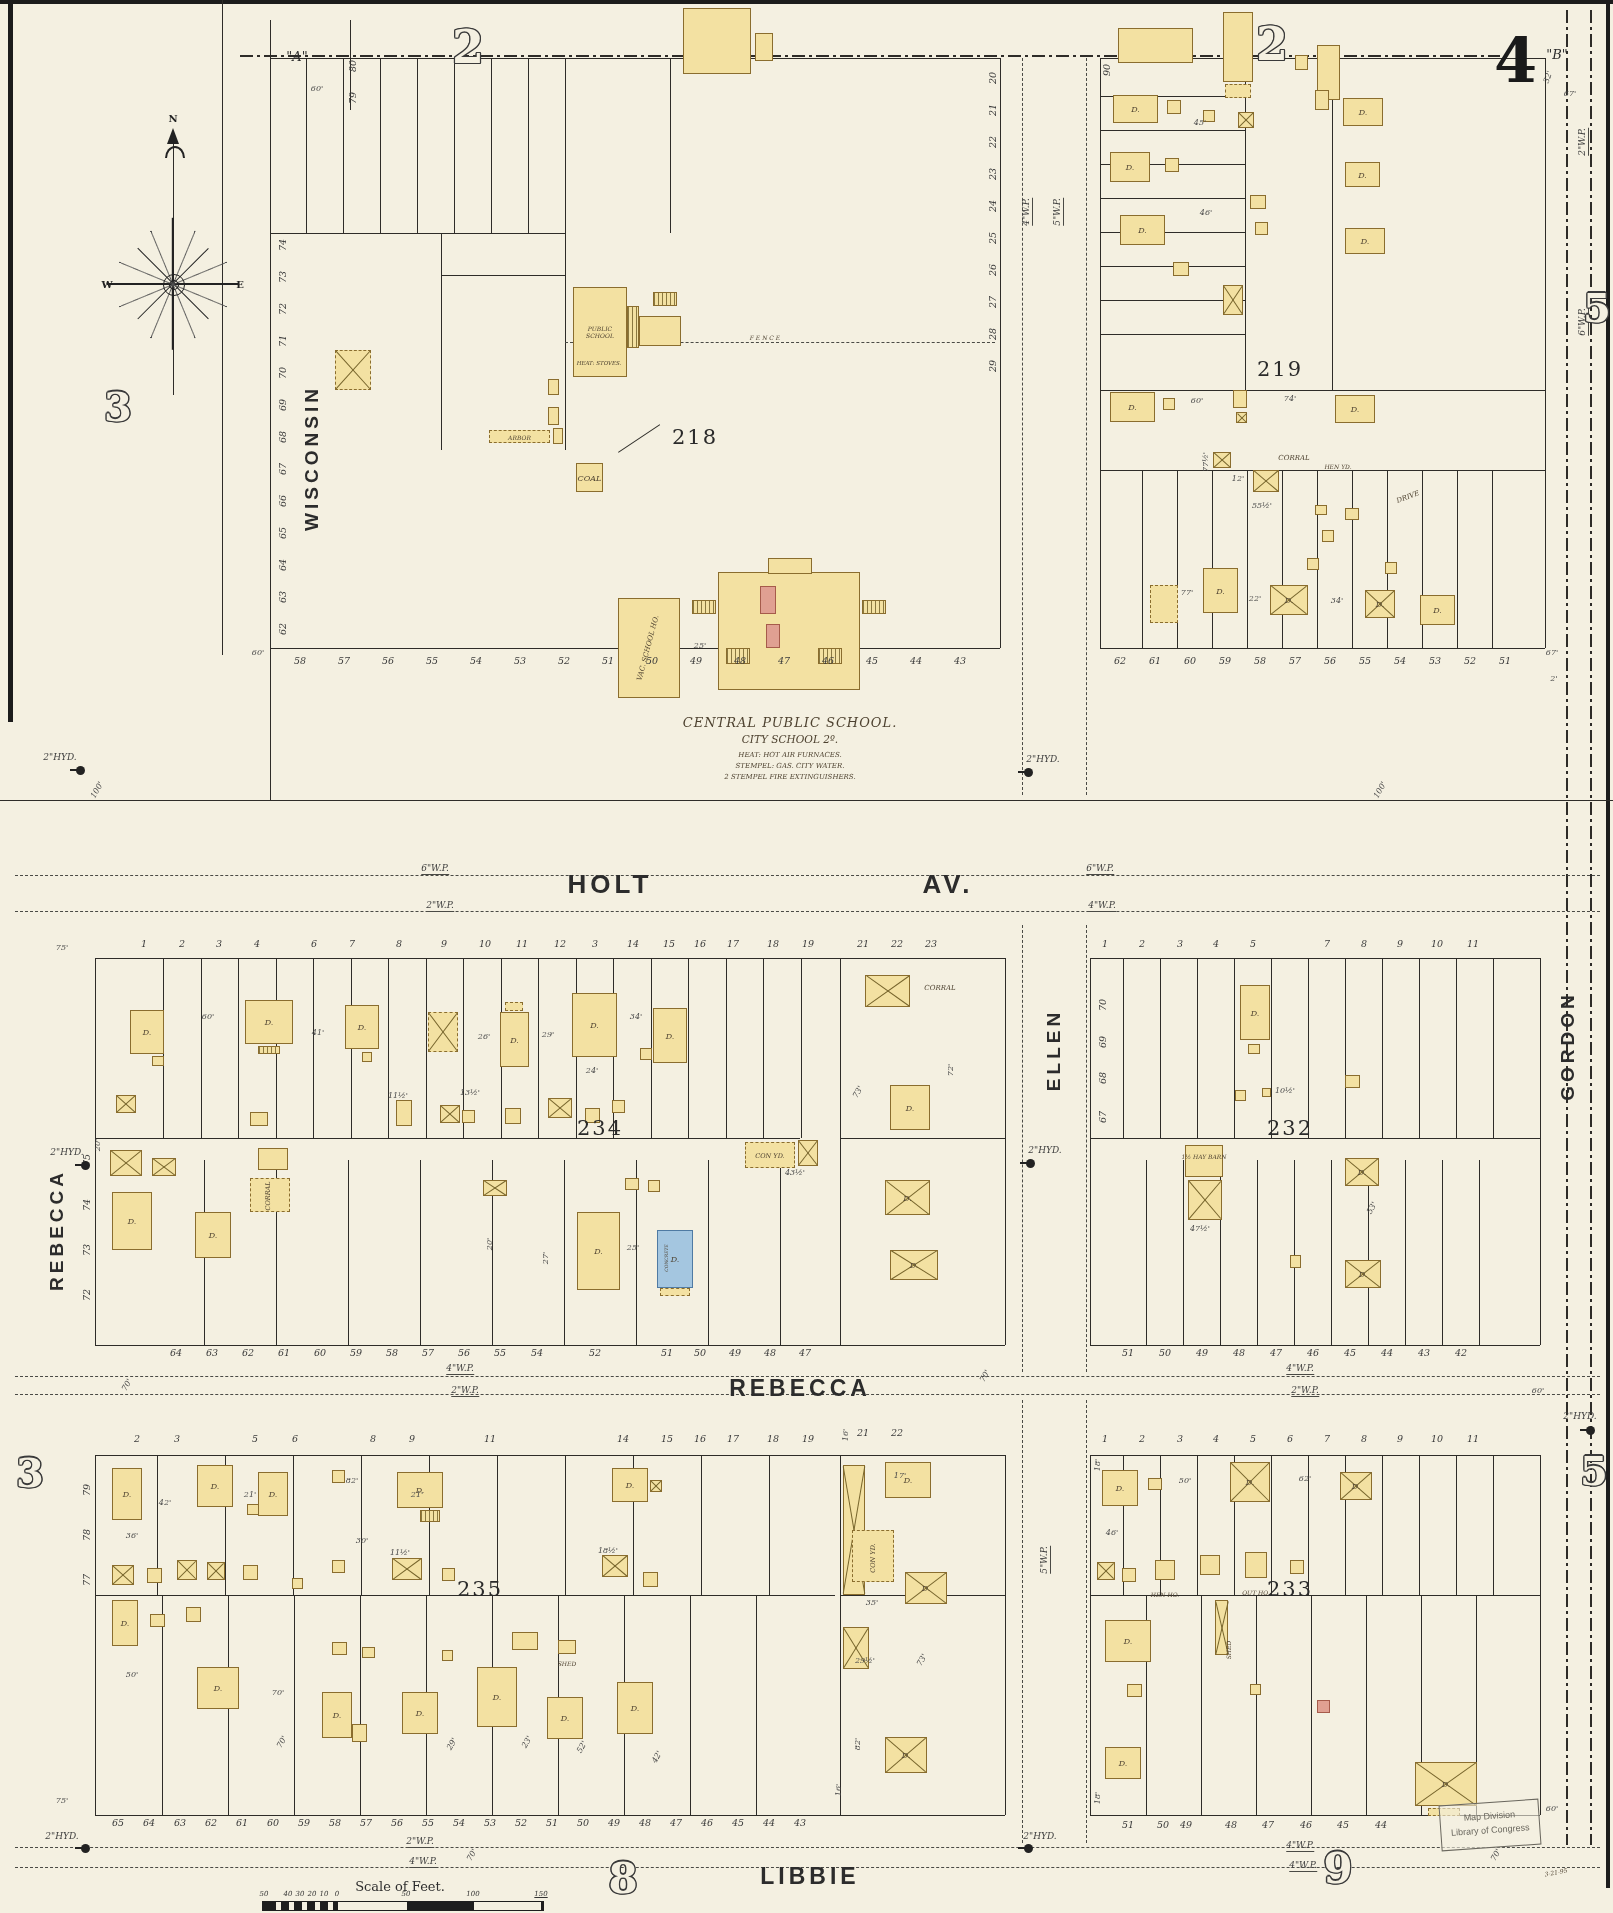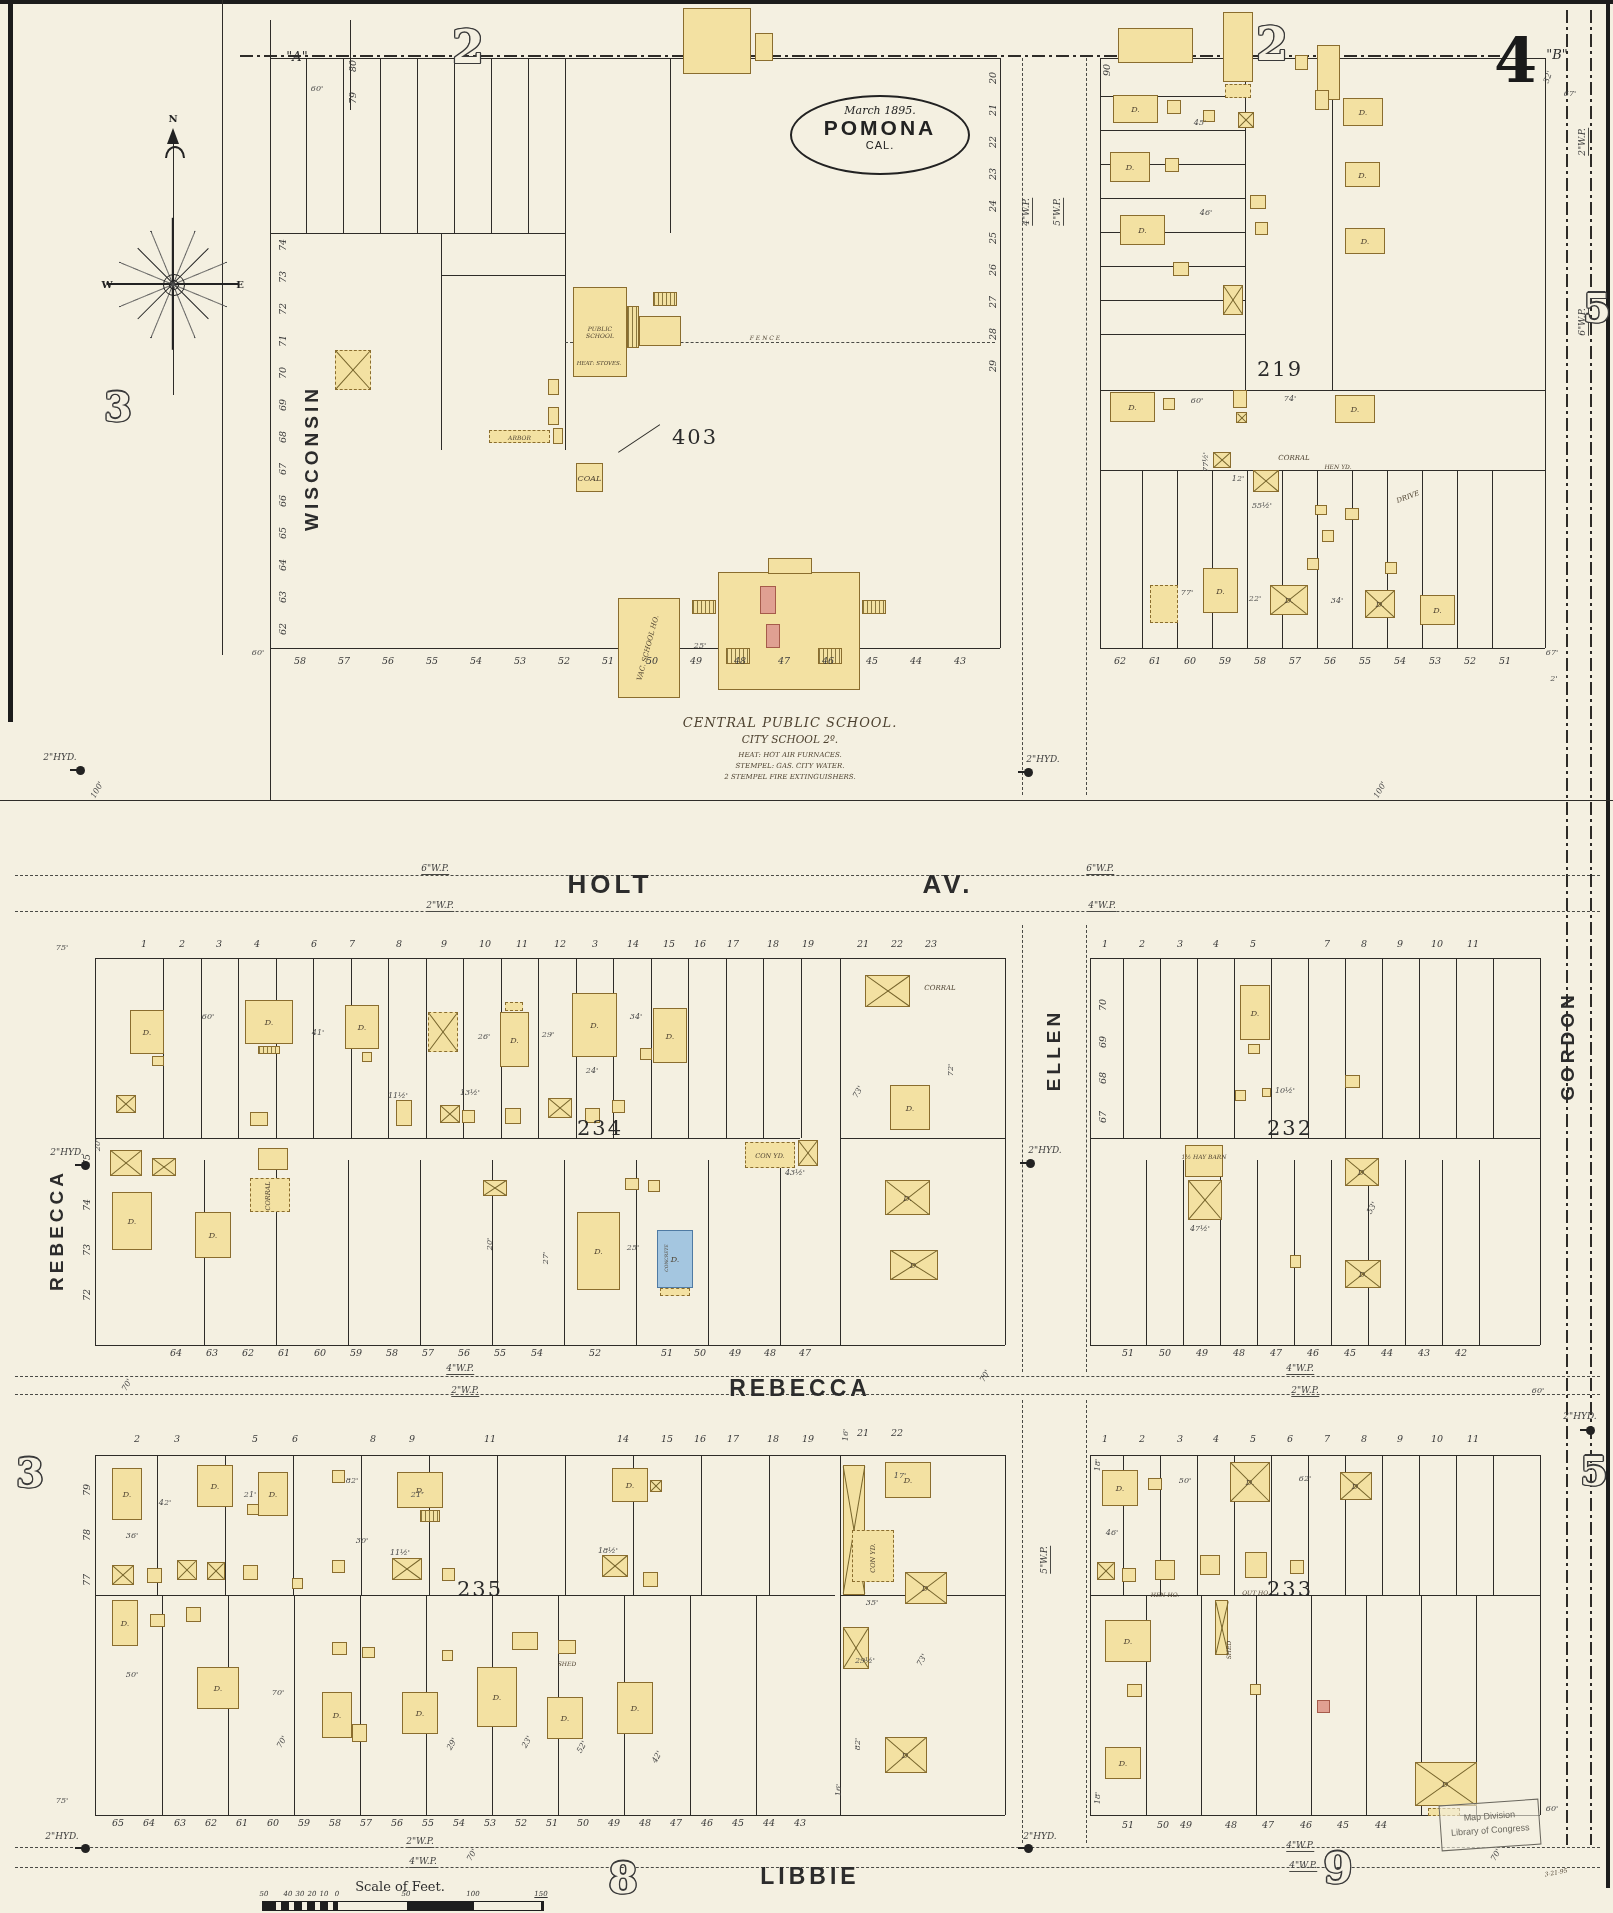--- a/index.html
+++ b/index.html
@@ -926,21 +926,21 @@
       <div class="t street it" style="left: 297px; top: 56px; font-size: 13px;">"A"</div>
       <div class="t street it" style="left: 1557px; top: 54px; font-size: 13px;">"B"</div>
       <div class="t outline" style="left: 468px; top: 47px; font-size: 46px;">2</div>
       <div class="t outline" style="left: 1272px; top: 44px; font-size: 46px;">2</div>
       <div class="t outline" style="left: 118px; top: 406px; font-size: 40px;">3</div>
       <div class="t outline" style="left: 30px; top: 1472px; font-size: 40px;">3</div>
       <div class="t outline" style="left: 1597px; top: 307px; font-size: 40px;">5</div>
       <div class="t outline" style="left: 1594px; top: 1470px; font-size: 40px;">5</div>
       <div class="t outline" style="left: 623px; top: 1878px; font-size: 42px;">8</div>
       <div class="t outline" style="left: 1338px; top: 1868px; font-size: 42px;">9</div>
-      <div class="t blocknum" style="left: 695px; top: 437px;">403</div>
+      <div class="t blocknum" style="left: 695px; top: 437px;">218</div>
       <div class="t blocknum" style="left: 1280px; top: 369px;">219</div>
       <div class="t blocknum" style="left: 600px; top: 1128px;">234</div>
       <div class="t blocknum" style="left: 1290px; top: 1128px;">232</div>
       <div class="t blocknum" style="left: 480px; top: 1589px;">235</div>
       <div class="t blocknum" style="left: 1290px; top: 1589px;">233</div>
       <div class="t wp" style="left: 60px; top: 757px; border: none;">2"HYD.</div>
       <div class="hyd-dot" style="left: 76px; top: 766px;"></div>
       <div class="hyd-stem" style="left: 70px; top: 769px;"></div>
       <div class="t wp" style="left: 1043px; top: 759px; border: none;">2"HYD.</div>
       <div class="hyd-dot" style="left: 1024px; top: 768px;"></div>
@@ -964,25 +964,20 @@
       <div class="sb-tick" style="left: 288px; top: 1898px; position: absolute;">40</div>
       <div class="sb-tick" style="left: 300px; top: 1898px; position: absolute;">30</div>
       <div class="sb-tick" style="left: 312px; top: 1898px; position: absolute;">20</div>
       <div class="sb-tick" style="left: 324px; top: 1898px; position: absolute;">10</div>
       <div class="sb-tick" style="left: 337px; top: 1898px; position: absolute;">0</div>
       <div class="sb-tick" style="left: 406px; top: 1898px; position: absolute;">50</div>
       <div class="sb-tick" style="left: 473px; top: 1898px; position: absolute;">100</div>
       <div class="sb-tick" style="left: 541px; top: 1898px; position: absolute; text-decoration: underline;">150</div>
     </div>
 
-  <div id="title-oval">
-    <div id="title-date">March 1895.</div>
-    <div id="title-city">POMONA</div>
-    <div id="title-state">CAL.</div>
-  </div>
 
   <div id="page-num">4</div>
 
   <div id="compass">
       <div class="abs" style="left: 167px; top: 128px; width: 0px; height: 0px; border-left: 6px solid transparent; border-right: 6px solid transparent; border-bottom: 16px solid rgb(34, 34, 34);"></div>
       <div class="abs" style="left: 165px; top: 146px; width: 16px; height: 10px; border-radius: 50% 50% 0px 0px / 100% 100% 0px 0px; border-top: 2px solid rgb(34, 34, 34); border-right: 2px solid rgb(34, 34, 34); border-left: 2px solid rgb(34, 34, 34); border-image: initial; border-bottom: none;"></div>
       <div class="ray" style="left: 107px; top: 283.2px; width: 132px; height: 1.6px; transform: rotate(0deg);"></div>
       <div class="ray" style="left: 107px; top: 283.2px; width: 132px; height: 1.6px; transform: rotate(90deg);"></div>
       <div class="ray" style="left: 123px; top: 283.4px; width: 100px; height: 1.2px; transform: rotate(45deg);"></div>
       <div class="ray" style="left: 123px; top: 283.4px; width: 100px; height: 1.2px; transform: rotate(135deg);"></div>

